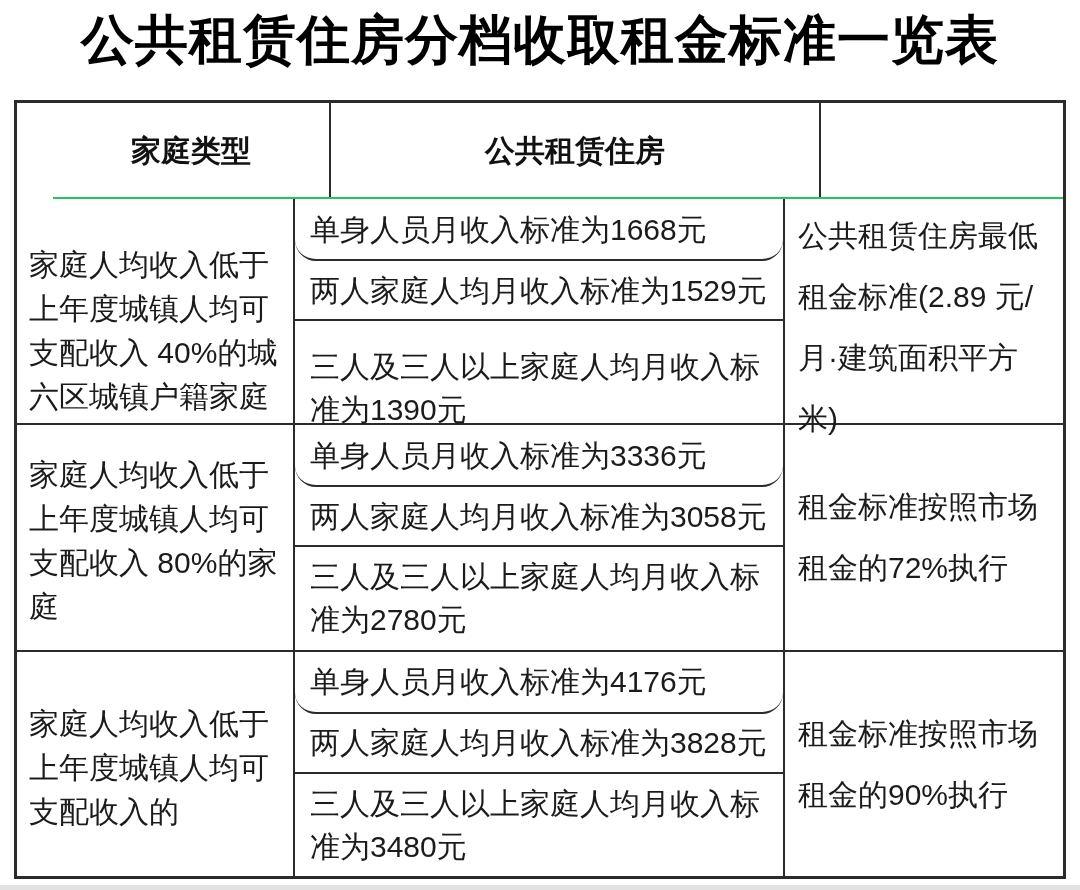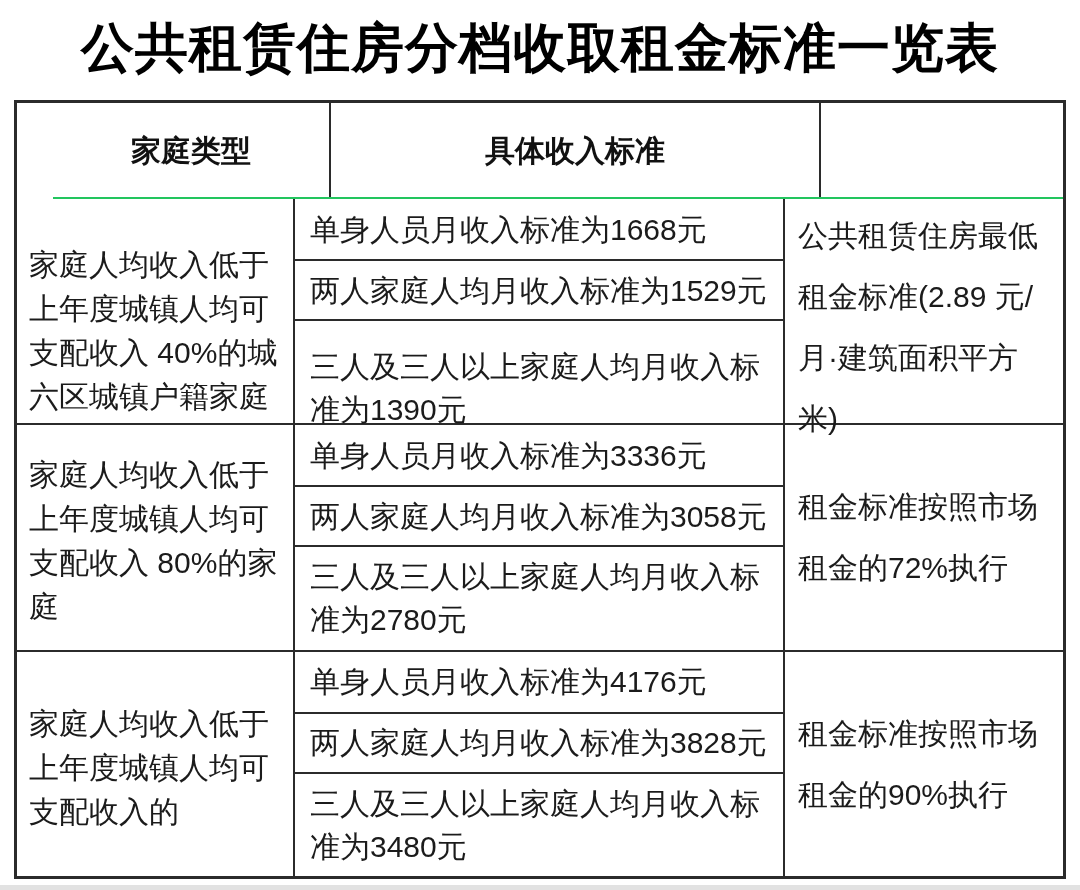--- a/index.html
+++ b/index.html
@@ -6,21 +6,21 @@
   body {
     width: 1080px; height: 890px;
     background: #ffffff;
     font-family: "Liberation Sans", "DejaVu Sans", sans-serif;
     color: #1b1b1b;
     position: relative;
     overflow: hidden;
   }
   .page-title {
     position: absolute;
-    top: 8px; left: 0;
+    top: 0; left: 0;
     width: 100%;
     text-align: center;
     font-family: "Liberation Serif", "DejaVu Serif", serif;
     font-weight: bold;
     font-size: 53px;
     line-height: 80px;
     letter-spacing: 1px;
     color: #000000;
     white-space: nowrap;
   }
@@ -84,21 +84,21 @@
   .income-cell {
     box-sizing: border-box;
     display: flex;
     align-items: center;
     padding: 4px 8px 4px 15px;
     font-size: 30px;
     line-height: 43px;
     white-space: pre-line;
     border-bottom: 2px solid #2b2b2b;
   }
-  .income-cell.r1 { flex: none; height: 62px; }
+  .income-cell.r1 { flex: none; height: 62px; border-radius: 21px; }
   .income-cell.r2 { flex: none; height: 60px; }
   .income-cell.r3 { flex: 1; border-bottom: none; }
   .rent-cell {
     box-sizing: border-box;
     display: flex;
     align-items: center;
     padding: 6px 6px 6px 13px;
     font-size: 30px;
     line-height: 61px;
     white-space: pre-line;
@@ -112,21 +112,21 @@
 </style>
 </head>
 <body>
 
 <div class="page-title">公共租赁住房分档收取租金标准一览表</div>
 
 <div class="rent-table">
 
   <div class="header-row">
     <div class="header-cell">家庭类型</div>
-    <div class="header-cell">具体收入标准</div>
+    <div class="header-cell">公共租赁住房</div>
   </div>
 
   <div class="group-row">
     <div class="family-cell">家庭人均收入低于
 上年度城镇人均可
 支配收入 40%的城
 六区城镇户籍家庭</div>
     <div class="income-col">
       <div class="income-cell r1">单身人员月收入标准为1668元</div>
       <div class="income-cell r2">两人家庭人均月收入标准为1529元</div>

